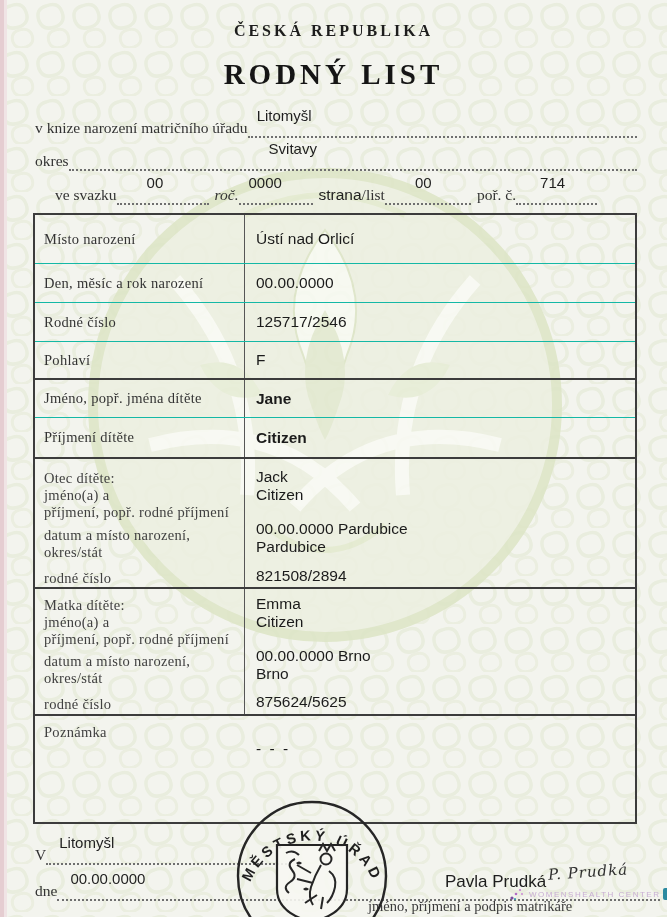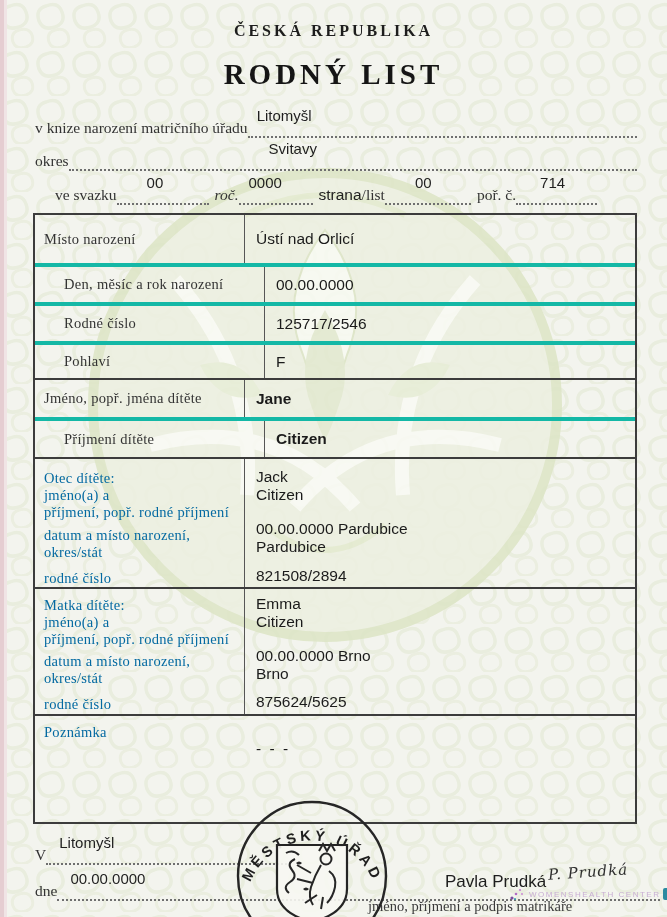--- a/index.html
+++ b/index.html
@@ -22,30 +22,30 @@
   .fline .lbl{font-size:15.5px;white-space:nowrap;color:#333;padding-bottom:1px;}
   .fline .lbl.sans{font-family:"Liberation Sans",sans-serif;color:#222;}
   .dots{position:relative;border-bottom:2px dotted #6f6f6f;height:100%;}
   .dots.grow{flex:1;}
   .dots .val{position:absolute;bottom:12px;font-family:"Liberation Sans",sans-serif;
     font-size:15px;color:#1f1f1f;white-space:nowrap;}
   
   .btable{position:absolute;left:33px;top:213px;width:604px;height:611px;
     border:2px solid #3c3c3c;box-sizing:border-box;display:flex;flex-direction:column;}
   .trow{display:flex;box-sizing:border-box;}
-  .trow.sep1{border-top:4px solid #14b8a6;padding-left:20px;}
+  .trow.sep1{border-top:1px solid #14b8a6;}
   .trow.sep2{border-top:2px solid #3c3c3c;}
   .lcell{width:210px;box-sizing:border-box;border-right:1px solid #565656;
     padding:0 6px 0 9px;display:flex;align-items:center;
     font-size:14.5px;letter-spacing:.3px;color:#333;position:relative;}
   .vcell{flex:1;display:flex;align-items:center;padding-left:11px;
     font-family:"Liberation Sans",sans-serif;font-size:15.5px;color:#1b1b1b;position:relative;}
   .vcell .bold{font-weight:bold;}
   .blk{position:absolute;left:9px;right:4px;line-height:17px;font-size:14.5px;
-    letter-spacing:.3px;color:#0369a1;}
+    letter-spacing:.3px;color:#404040;}
   .vblk{position:absolute;left:11px;line-height:17.5px;
     font-family:"Liberation Sans",sans-serif;font-size:15.5px;color:#1b1b1b;}
   
   .caption{font-size:14.5px;color:#3a3a3a;}
   .registrar{font-family:"Liberation Sans",sans-serif;font-size:17px;color:#1d1d1d;}
   .sig{font-family:"DejaVu Serif",serif;font-style:italic;font-size:15px;
     color:#2d2d2d;transform:rotate(-4deg);letter-spacing:1px;}
   .dnelbl{font-size:13.5px;color:#5a5a5a;}
   .wm{display:flex;align-items:center;gap:3px;}
   .wm-text{font-family:"Liberation Sans",sans-serif;font-size:8px;letter-spacing:1.5px;

